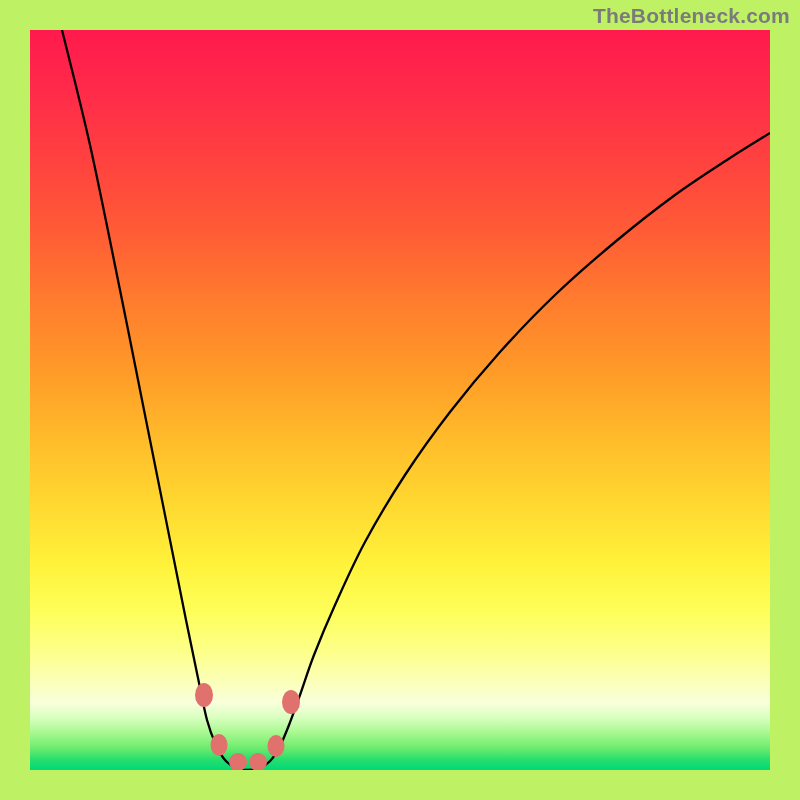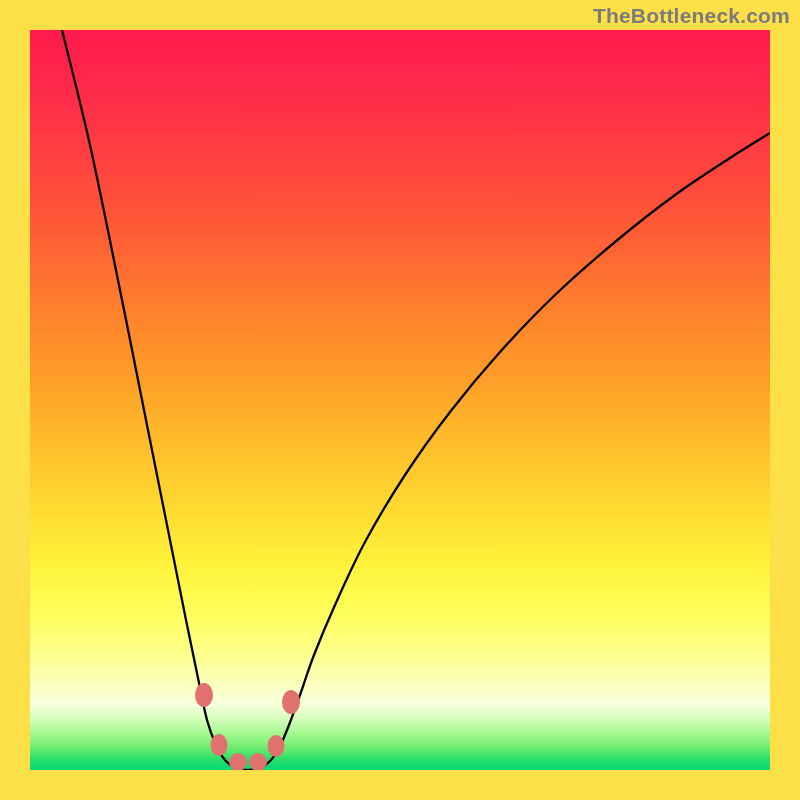--- a/index.html
+++ b/index.html
@@ -8,21 +8,21 @@
     width: 800px;
     height: 800px;
     background: #000;
     overflow: hidden;
     font-family: Arial, Helvetica, sans-serif;
   }
   .stage {
     position: relative;
     width: 800px;
     height: 800px;
-    background: #fde047;
+    background: #bef264;
   }
   .plot-area {
     position: absolute;
     left: 30px;
     top: 30px;
     width: 740px;
     height: 740px;
     overflow: hidden;
   }
   .gradient {

